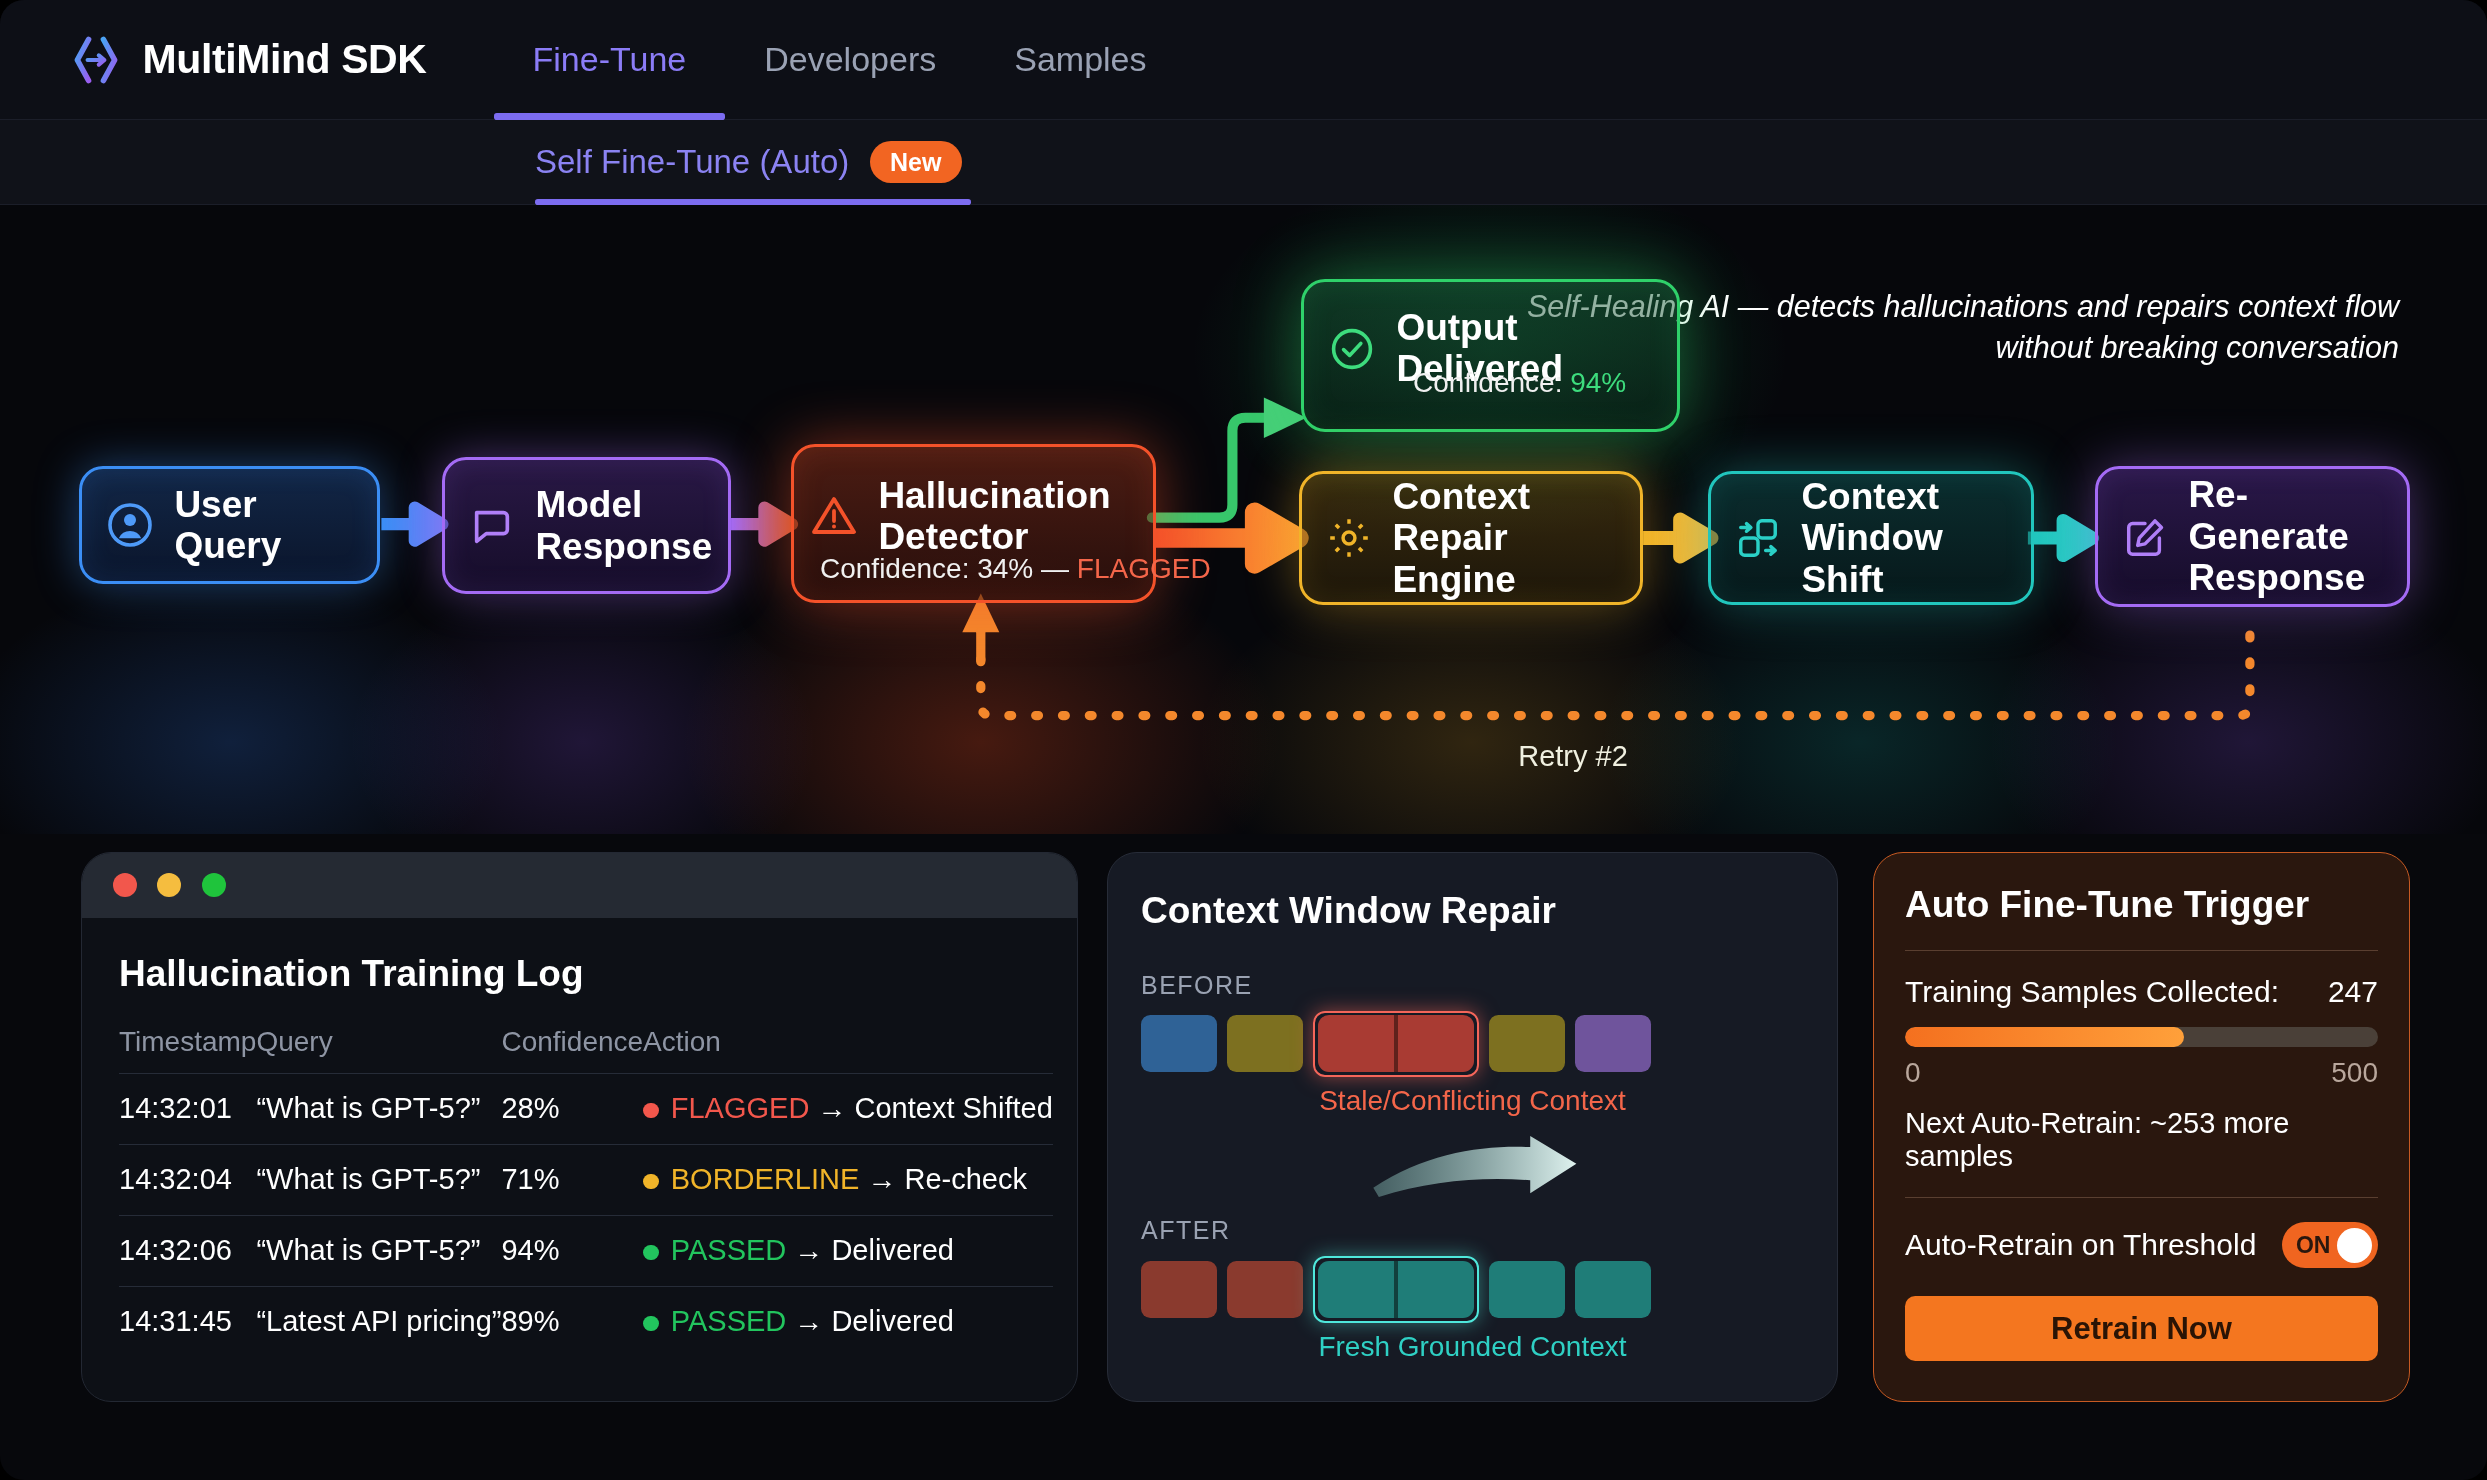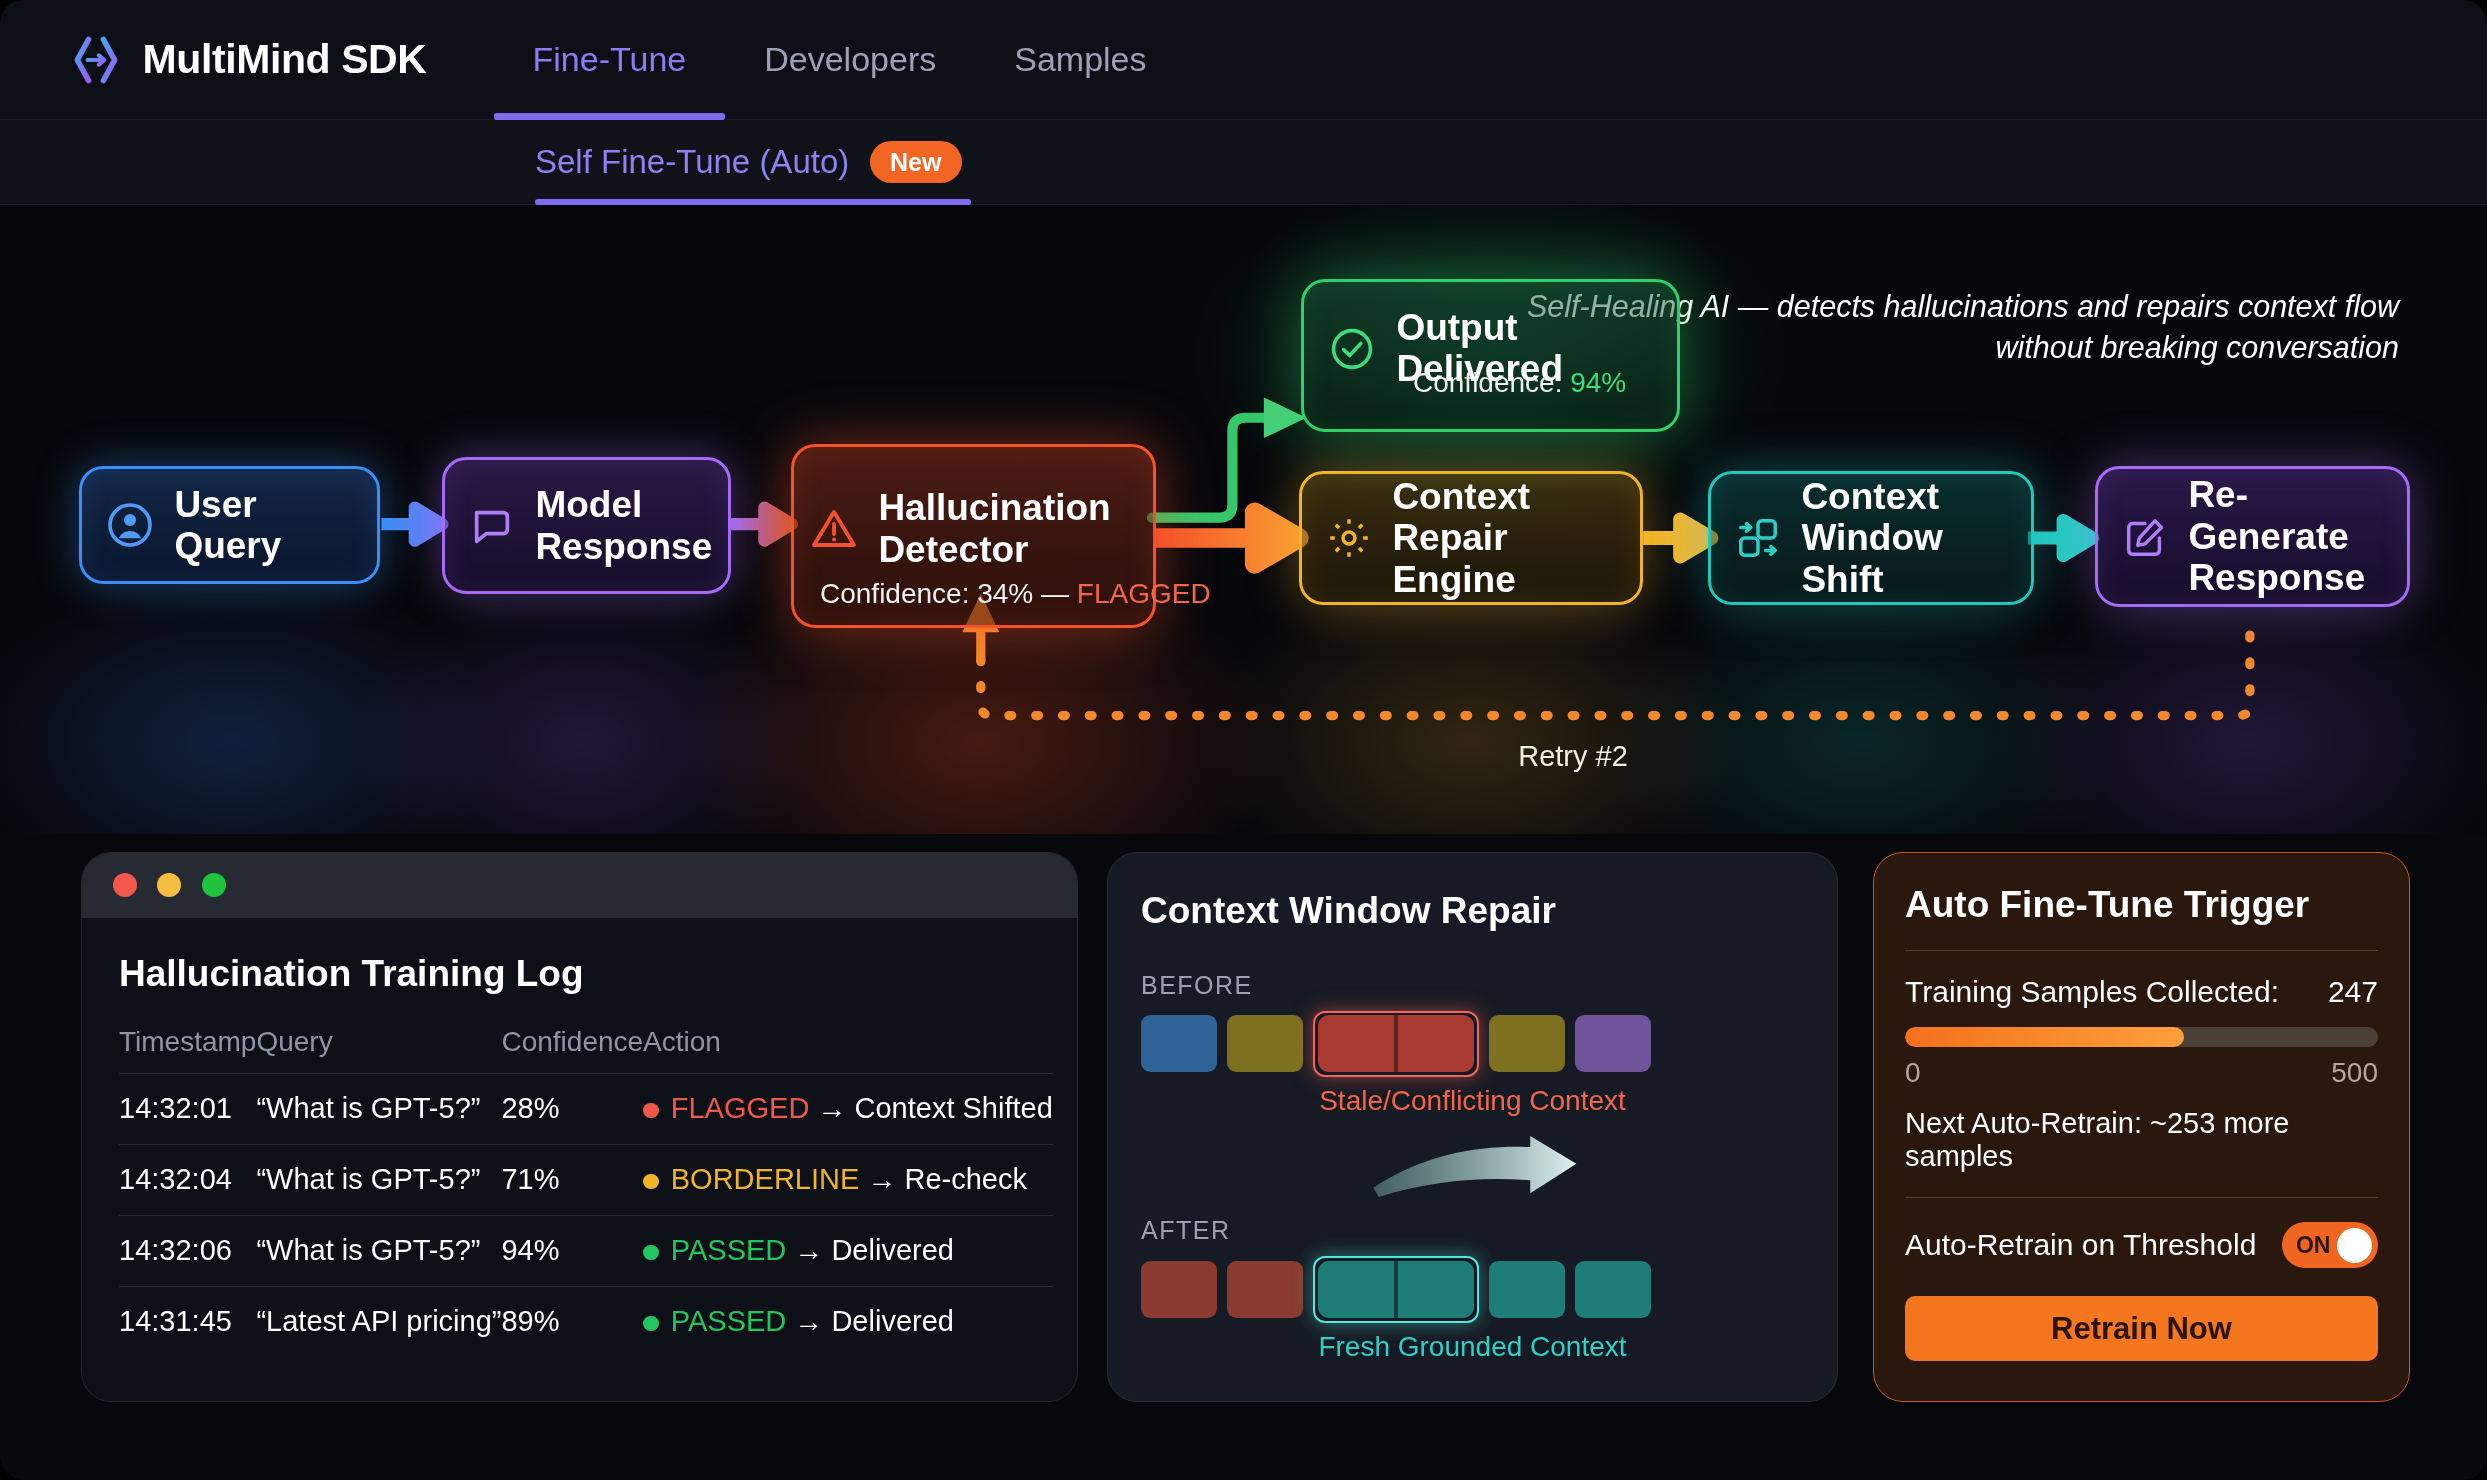--- a/index.html
+++ b/index.html
@@ -227,21 +227,21 @@
         <svg width="46" height="46" viewBox="0 0 24 24" fill="none" stroke="#b07ff8" stroke-width="1.9" stroke-linejoin="round">
           <path d="M4 5h14a2 2 0 0 1 2 2v7a2 2 0 0 1-2 2H9l-5 4V5z"></path>
         </svg>
       </span>
       <span>
         <span class="nlabel" style="display:block">Model</span>
         <span class="nlabel" style="display:block">Response</span>
       </span>
     </div>
 
-    <div class="node" style="left:791px; top:239px; width:365px; height:184px; border:3.7px solid #f4522a; background:linear-gradient(180deg,rgba(140,48,26,.52),rgba(66,20,12,.55)); box-shadow:0 0 59px rgba(244,82,42,.48), inset 0 0 31px rgba(244,82,42,.14);padding-left:16px;">
+    <div class="node" style="left:791px; top:239px; width:365px; height:159px; border:3.7px solid #f4522a; background:linear-gradient(180deg,rgba(140,48,26,.52),rgba(66,20,12,.55)); box-shadow:0 0 59px rgba(244,82,42,.48), inset 0 0 31px rgba(244,82,42,.14);padding-left:16px;">
       <span class="icn" style="align-self:center; margin-top:-15px;">
         <svg width="48" height="48" viewBox="0 0 24 24" fill="none" stroke="#f4522a" stroke-width="1.9" stroke-linejoin="round">
           <path d="M12 3.5 22 20H2z"></path>
             <path d="M12 9.5v5" stroke-linecap="round"></path>
             <circle cx="12" cy="17.2" r="1" fill="#f4522a" stroke="none"></circle>
         </svg>
       </span>
       <span style="margin-top:-15px;">
         <span class="nlabel" style="display:block">Hallucination</span>
         <span class="nlabel" style="display:block">Detector</span>

